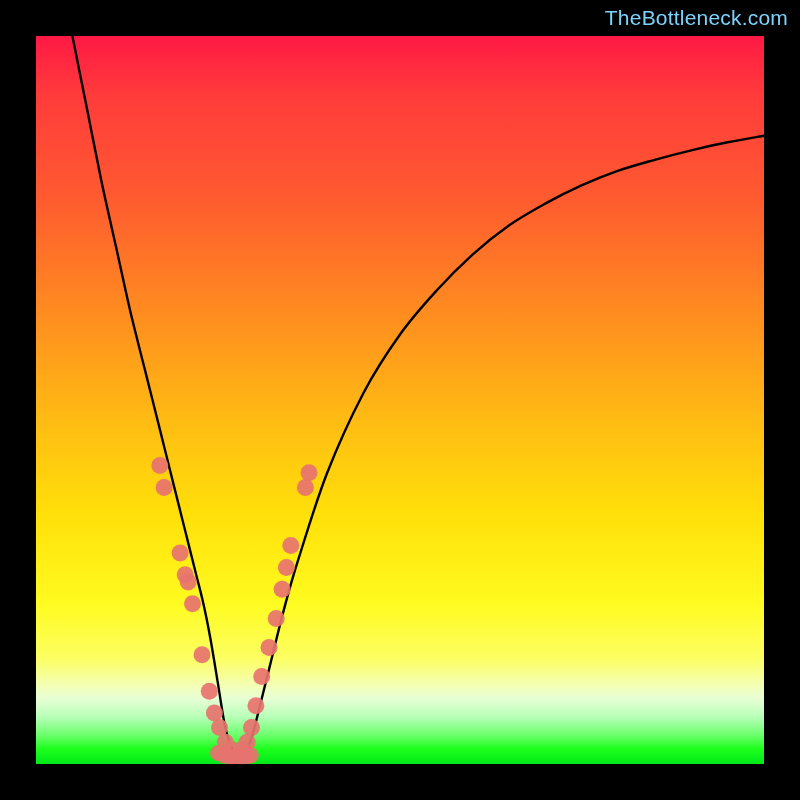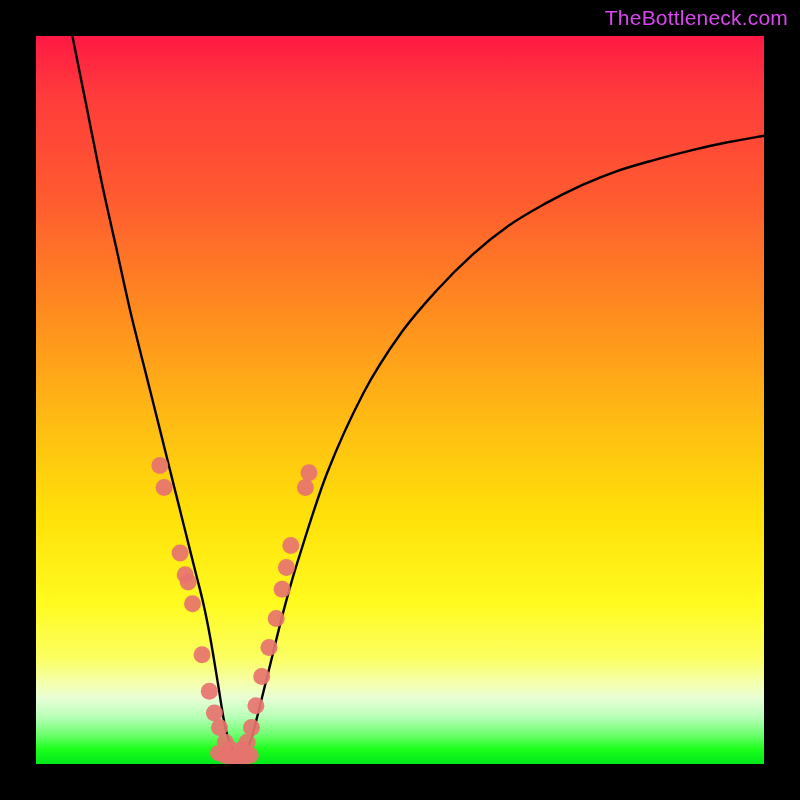--- a/index.html
+++ b/index.html
@@ -39,21 +39,21 @@
       #b8ffb8 93.5%,
       #6dff6d 96%,
       #1bff1b 98%,
       #00e81a 100%
     );
   }
   .watermark {
     position: absolute;
     top: 6px;
     right: 12px;
-    color: #d946ef;
+    color: #7dd3fc;
     font-size: 21px;
     font-weight: 500;
     letter-spacing: 0.2px;
     user-select: none;
   }
   svg.overlay {
     position: absolute;
     left: 0;
     top: 0;
     width: 728px;

